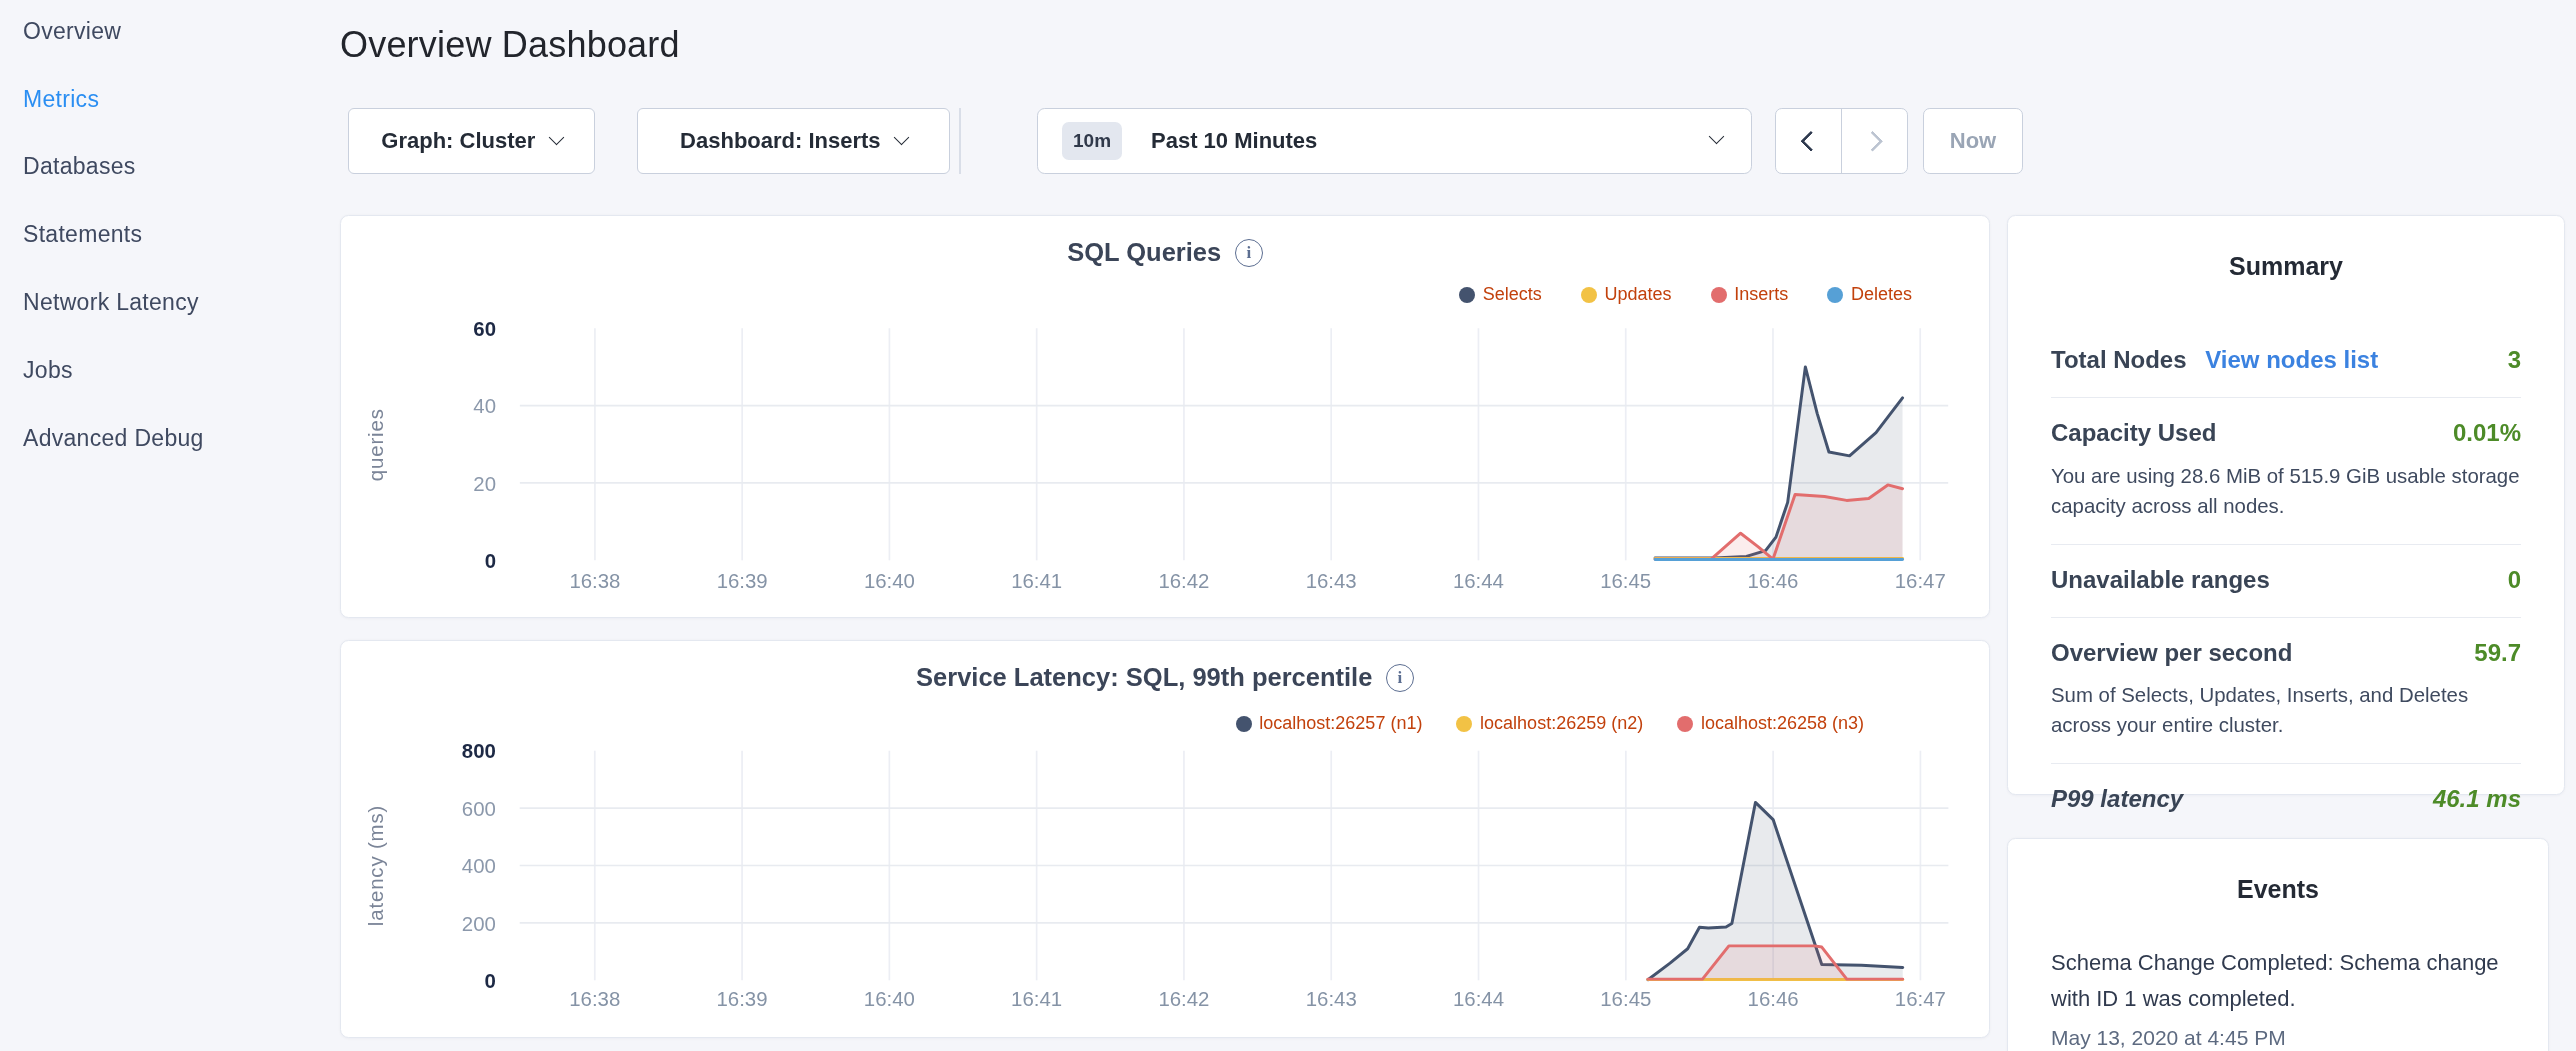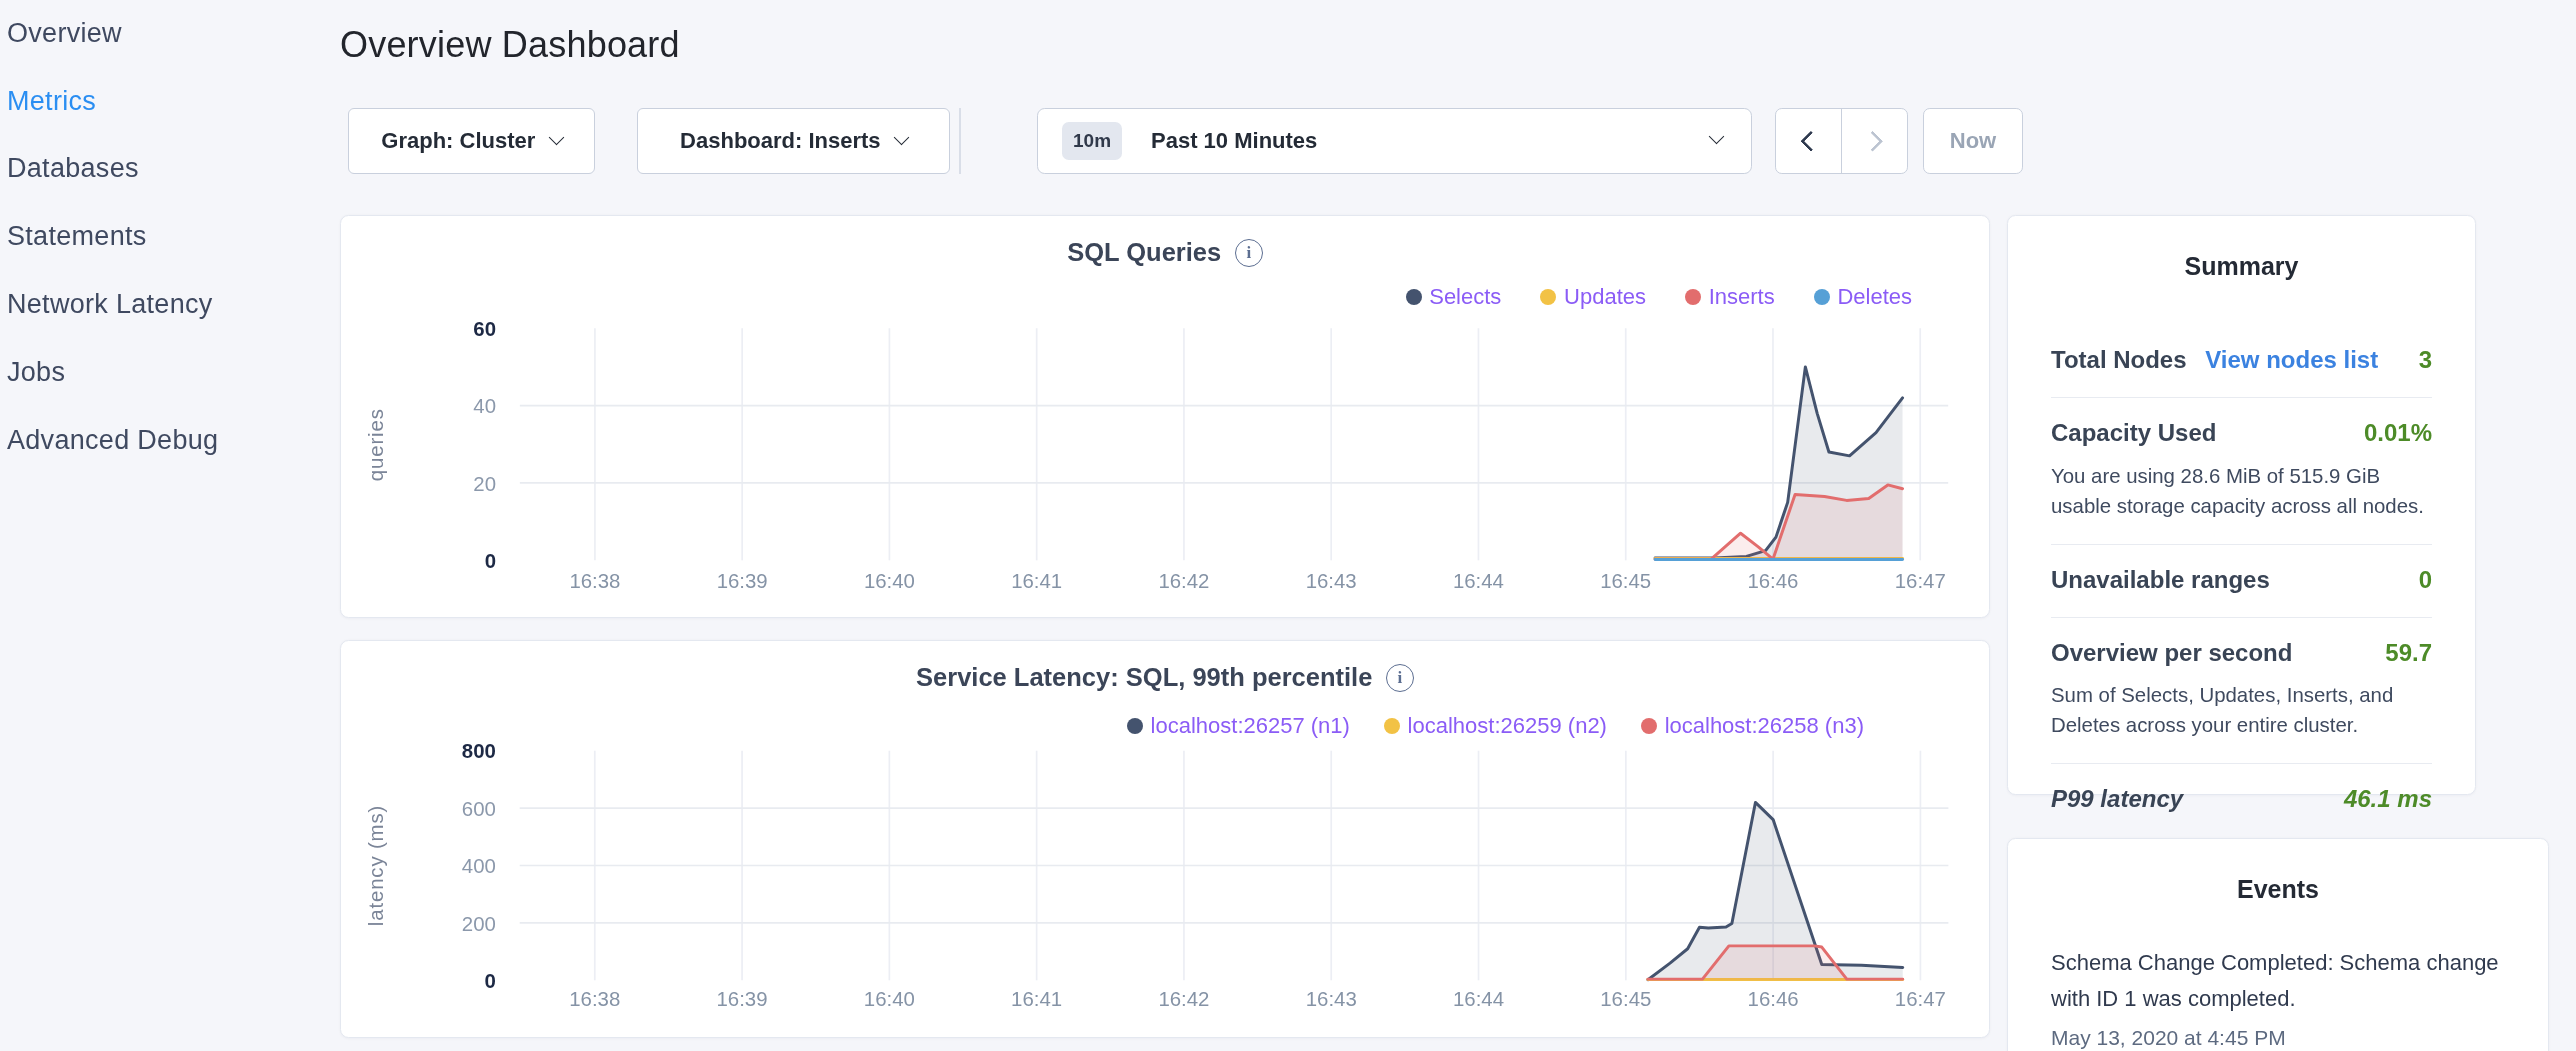--- a/index.html
+++ b/index.html
@@ -6,21 +6,21 @@
   html,body { width:2576px; height:1051px; overflow:hidden; }
   body {
     position:relative;
     background:#f5f6fa;
     font-family:"Liberation Sans", sans-serif;
     color:#394455;
   }
   
   .sidebar { position:absolute; left:0; top:0; width:336px; height:1051px; }
   .sidebar-item {
-    position:absolute; left:7px; font-size:27px; font-weight:400;
+    position:absolute; left:23px; font-size:23px; font-weight:400;
     color:#3f4960; letter-spacing:0.3px; cursor:pointer; white-space:nowrap;
   }
   .sidebar-item.active { font-weight:400; }
   
   .page-title {
     position:absolute; left:340px; top:24px; font-size:36px; font-weight:500;
     color:#22252c; letter-spacing:0.2px;
   }
   
   .btn {
@@ -43,36 +43,36 @@
   .arr.left  { transform:rotate(135deg); margin-left:5.1px; }
   .arr.right { transform:rotate(-45deg); border-color:#bcc4d1; margin-right:5.1px; }
   .now-btn { left:1915px; width:100px; color:#9aa5b5; border-radius:6.8px; cursor:default; }
   
   .panel {
     position:absolute; background:#fff; border:0.9px solid #e4e8f0; border-radius:8.5px;
     box-shadow:0 0.9px 2.6px rgba(24,34,64,.04);
   }
   .chart-panel-1 { left:340px; top:215px; width:1650px; height:403px; }
   .chart-panel-2 { left:340px; top:640px; width:1650px; height:398px; }
-  .summary-panel { left:2007px; top:215px; width:469px; height:580px; }
+  .summary-panel { left:2007px; top:215px; width:558px; height:580px; }
   .events-panel  { left:2007px; top:838px; width:542px; height:340px; }
   
   .chart-title-row { position:absolute; left:0; right:0; top:22px; display:flex; align-items:center; justify-content:center; gap:13.6px; }
   .chart-title { font-size:25.5px; font-weight:700; color:#3b4558; }
   .info-icon {
     width:28px; height:28px; border:1.7px solid #5c6e91; border-radius:50%;
     color:#5c6e91; font-family:"Liberation Serif", serif; font-size:17px; font-weight:700;
     display:flex; align-items:center; justify-content:center; cursor:pointer;
   }
   .legend { position:absolute; display:flex; align-items:center; }
   .legend-1 { top:68px; right:77px; gap:39px; }
   .legend-2 { top:72px; right:125px; gap:34px; }
   .legend-item { display:flex; align-items:center; gap:7.7px; cursor:pointer; }
   .legend-dot { width:16px; height:16px; border-radius:50%; }
-  .legend-label { font-size:22px; color:#8b5cf6; white-space:nowrap; }
+  .legend-label { font-size:18px; color:#c2410c; white-space:nowrap; }
   svg.chart { position:absolute; left:0; top:0; }
   svg .xt  { font-size:24px; fill:#8593a6; }
   svg .yt  { font-size:24px; fill:#8b98ab; }
   svg .ytb { font-size:24px; fill:#1d2945; font-weight:700; }
   svg .yl  { font-size:24px; fill:#7b8598; letter-spacing:1px; }
   
   .side-title { text-align:center; font-size:25px; font-weight:700; color:#242a35; margin-top:36px; }
   .summary-rows { margin:44px 43px 0 43px; }
   .srow { padding:21px 0 23px 0; border-bottom:0.9px solid #e8ebf1; }
   .srow:last-child { border-bottom:none;font-style:italic; }

